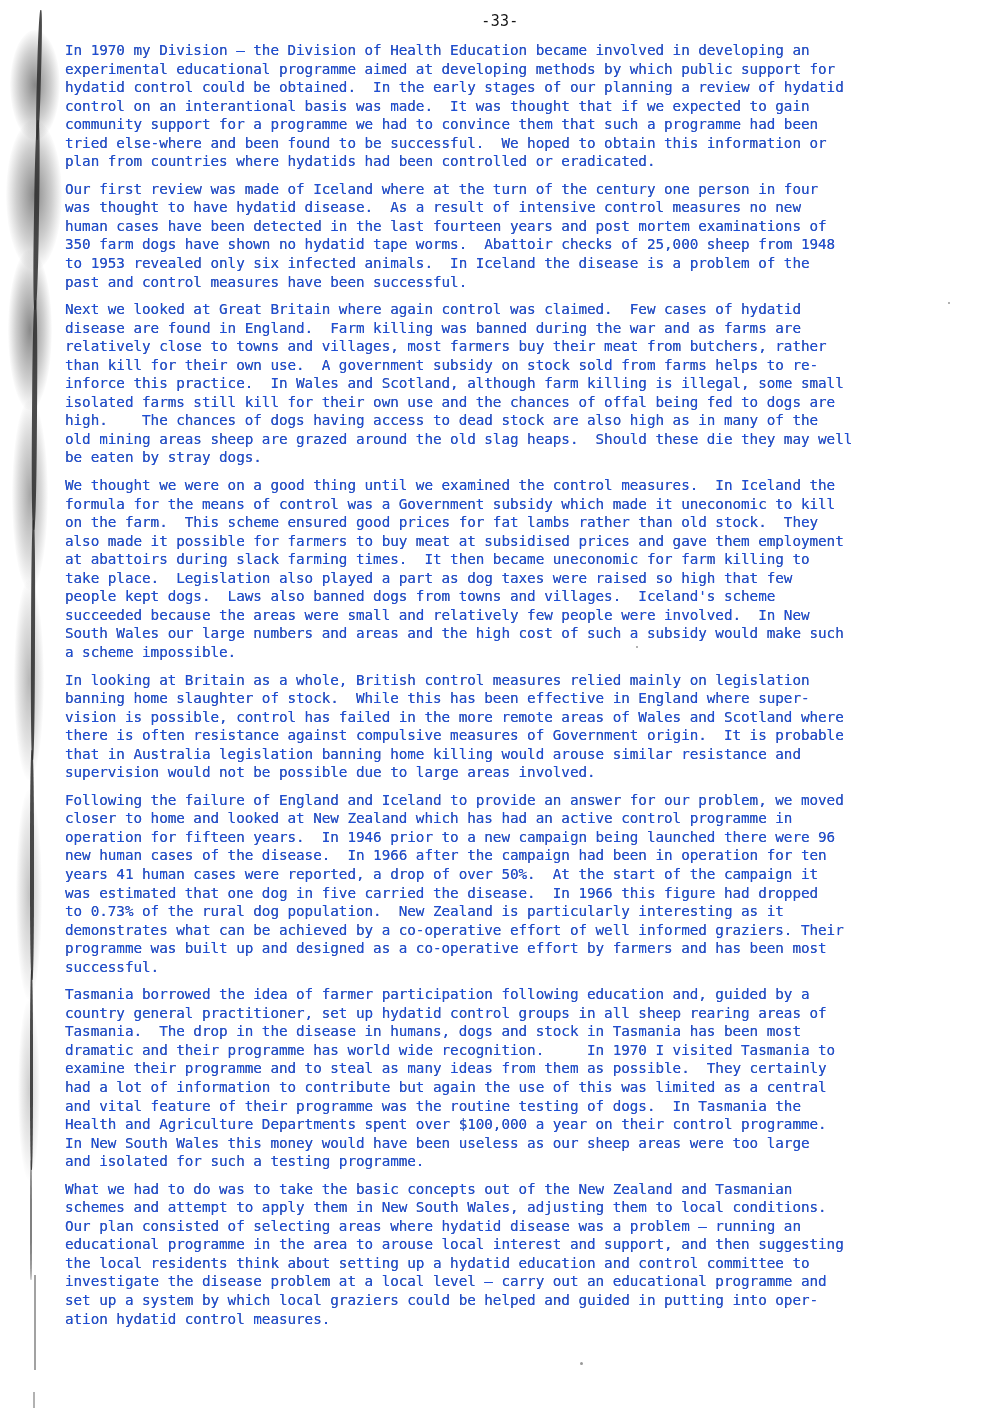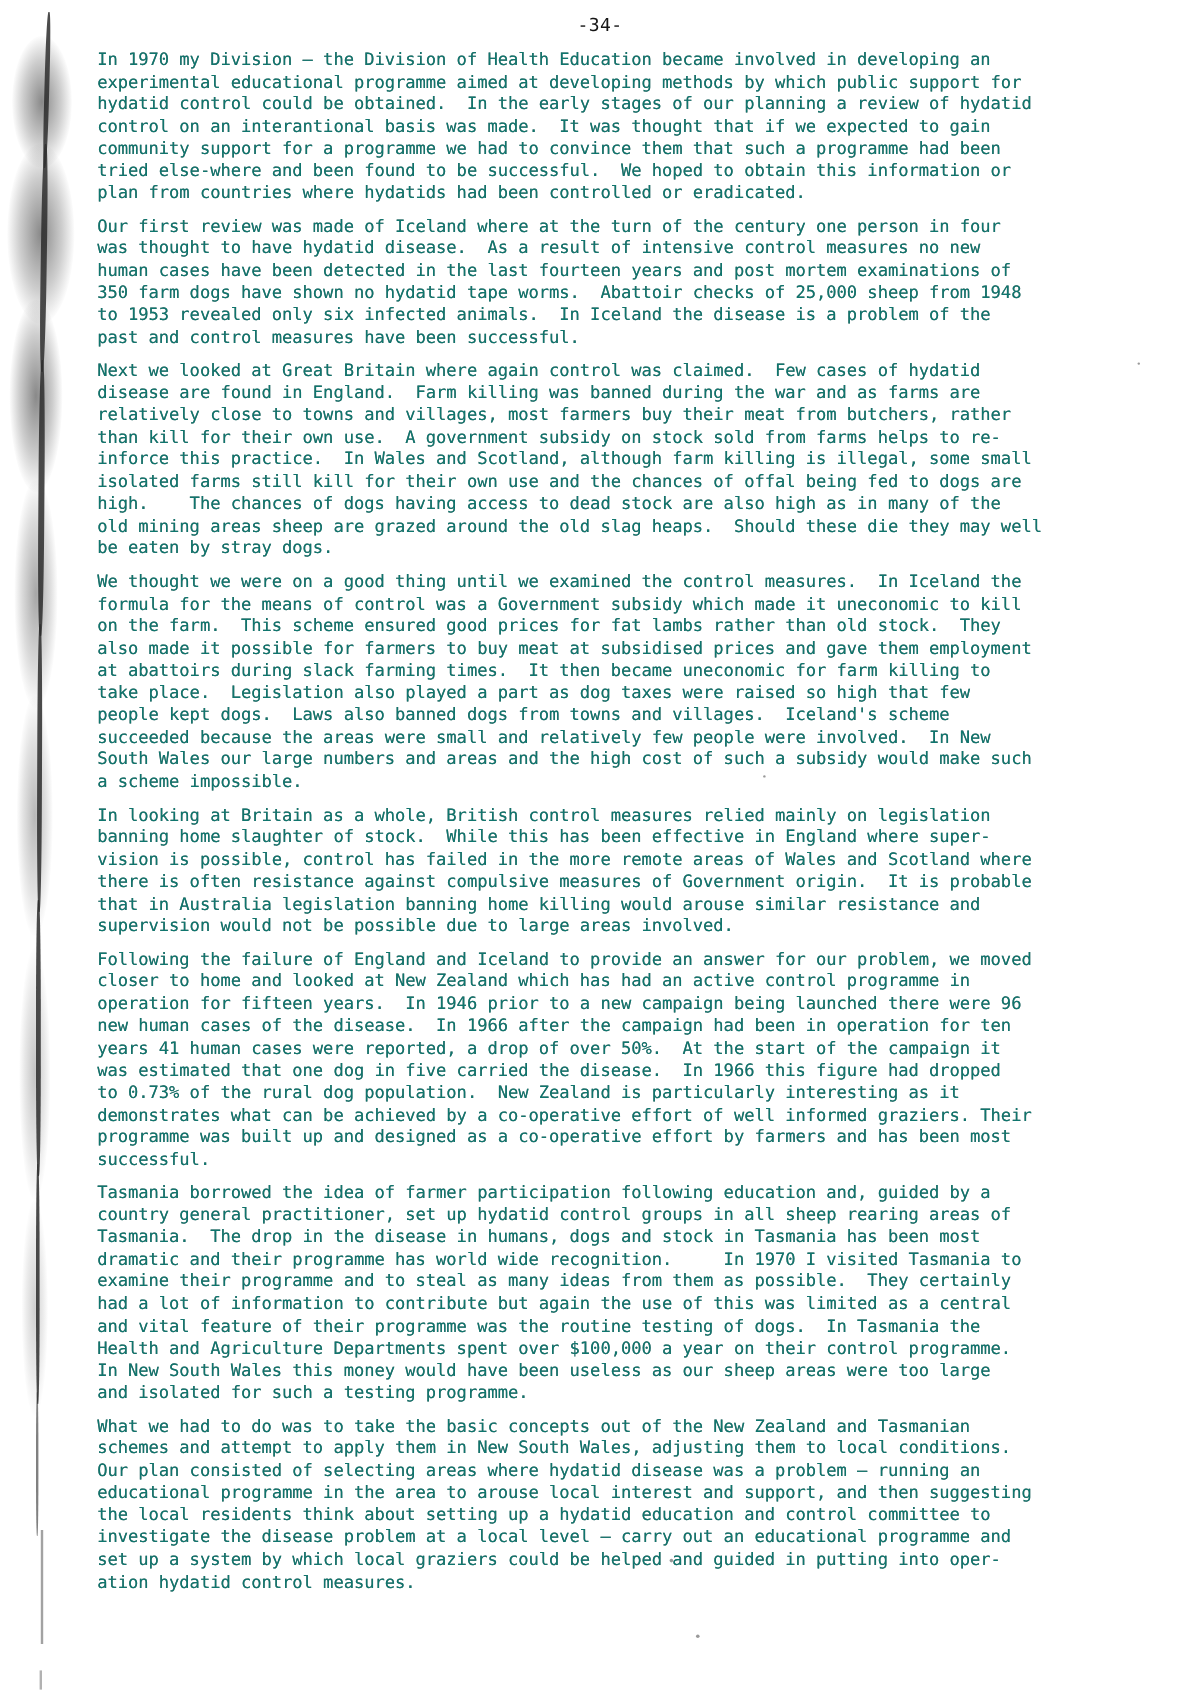--- a/index.html
+++ b/index.html
@@ -76,25 +76,25 @@
   }
 
   .body-copy {
     position: absolute;
     top: 41px;
     left: 3px;
     width: 935px;
   }
 
   p.para {
-    margin: 0 0 9px 16px;
+    margin: 0 0 9px 0;
     font-size: 14.3px;
     line-height: 18.55px;
     letter-spacing: -0.05px;
-    color: #0f766e;
+    color: #1d4ed8;
     white-space: pre-wrap;
     text-shadow: 0 0 .55px rgba(0,0,0,.55);
   }
 </style>
 </head>
 <body>
 
 <div class="page">
 
   <div class="edge-artifact">
@@ -119,21 +119,21 @@
   </div>
 
   <div class="speck" style="left:558px; top:1299px; width:3px; height:3px;"></div>
   <div class="speck" style="left:700px; top:1303px; width:2px; height:2px;"></div>
   <div class="speck" style="left:580px; top:1362px; width:3px; height:3px;"></div>
   <div class="speck" style="left:636px; top:646px;  width:2px; height:2px;"></div>
   <div class="speck" style="left:948px; top:302px;  width:2px; height:2px;"></div>
 
   <div class="sheet">
 
-    <div class="folio">-34-</div>
+    <div class="folio">-33-</div>
 
     <div class="body-copy">
       <p class="para">In 1970 my Division – the Division of Health Education became involved in developing an
 experimental educational programme aimed at developing methods by which public support for
 hydatid control could be obtained.  In the early stages of our planning a review of hydatid
 control on an interantional basis was made.  It was thought that if we expected to gain
 community support for a programme we had to convince them that such a programme had been
 tried else-where and been found to be successful.  We hoped to obtain this information or
 plan from countries where hydatids had been controlled or eradicated.</p>
       <p class="para">Our first review was made of Iceland where at the turn of the century one person in four

